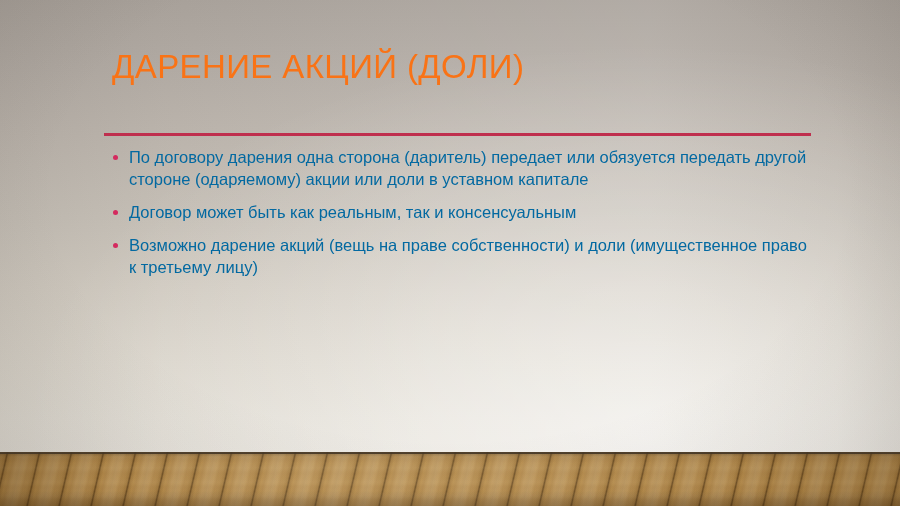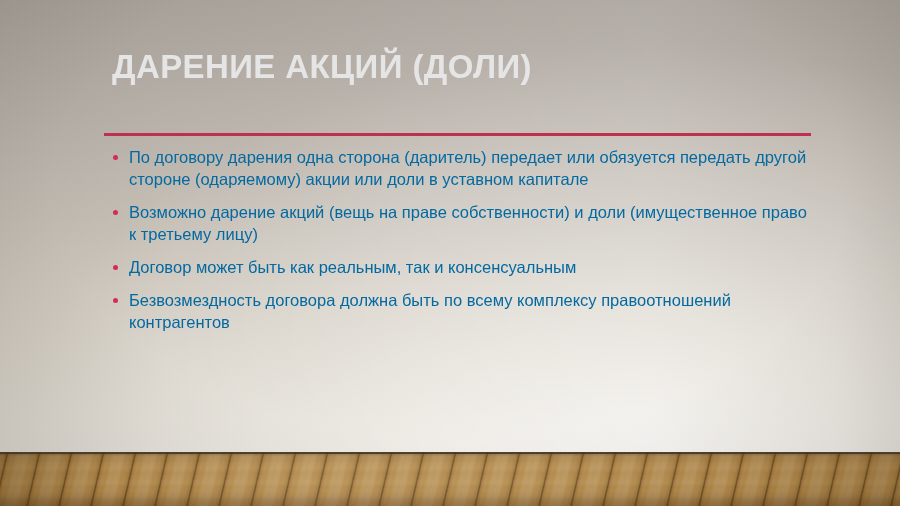--- a/index.html
+++ b/index.html
@@ -138,23 +138,23 @@
     position: absolute;
     left: 0; top: 0;
     width: 900px; height: 506px;
   }
   .slide-title {
     position: absolute;
     left: 112px;
     top: 48px;
     width: 720px;
     font-size: 33px;
-    font-weight: 700;
+    font-weight: 400;
     letter-spacing: 0.4px;
-    color: #e5e5e5;
+    color: #f97316;
     line-height: 1.15;
     text-transform: uppercase;
     white-space: nowrap;
   }
   .title-rule {
     position: absolute;
     left: 104px;
     top: 133px;
     width: 707px;
     height: 3px;
@@ -210,29 +210,25 @@
 
     <div class="bullet-list">
 
       <div class="bullet-item">
         <span class="bullet-dot"></span>
         <span>По договору дарения одна сторона (даритель) передает или обязуется передать другой стороне (одаряемому) акции или доли в уставном капитале</span>
       </div>
 
       <div class="bullet-item">
         <span class="bullet-dot"></span>
+        <span>Договор может быть как реальным, так и консенсуальным</span>
+      </div>
+
+      <div class="bullet-item">
+        <span class="bullet-dot"></span>
         <span>Возможно дарение акций (вещь на праве собственности) и доли (имущественное право к третьему лицу)</span>
       </div>
 
-      <div class="bullet-item">
-        <span class="bullet-dot"></span>
-        <span>Договор может быть как реальным, так и консенсуальным</span>
-      </div>
-
-      <div class="bullet-item">
-        <span class="bullet-dot"></span>
-        <span>Безвозмездность договора должна быть по всему комплексу правоотношений контрагентов</span>
-      </div>
 
     </div>
 
   </div>
 </div>
 
 </body></html>

